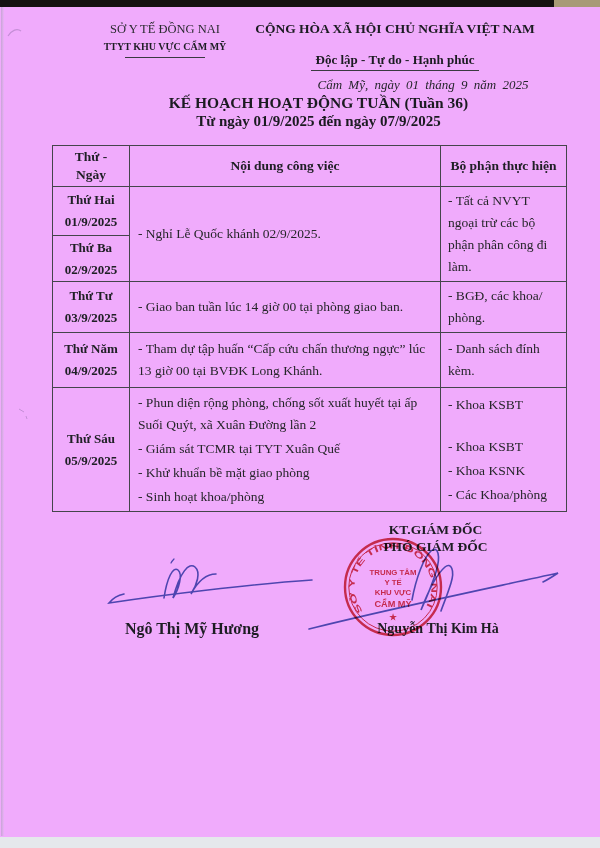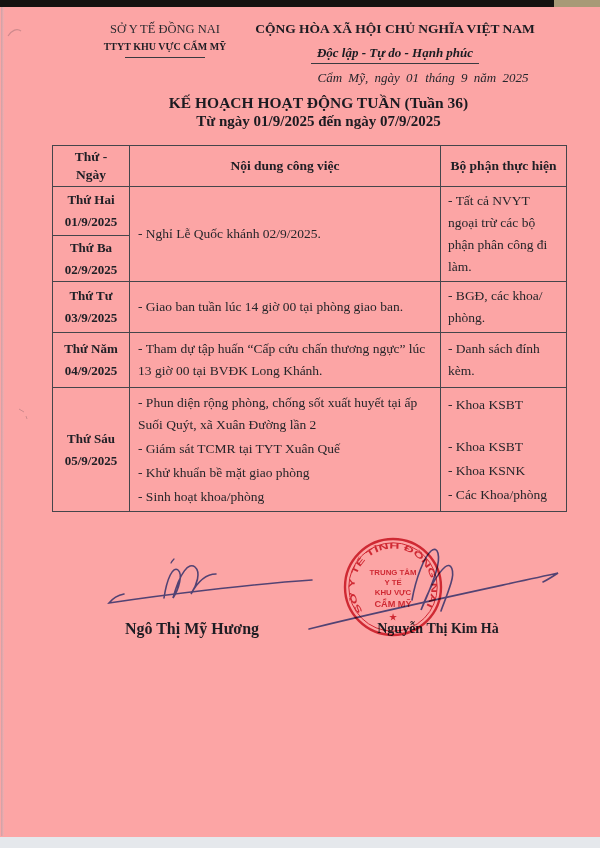--- a/index.html
+++ b/index.html
@@ -1,38 +1,38 @@
 <!DOCTYPE html>
 <html lang="vi"><head>
 <meta charset="utf-8">
 <style>
   html,body{margin:0;padding:0;}
   body{
     width:600px;height:848px;overflow:hidden;
     font-family:"Liberation Serif","DejaVu Serif",serif;
     background:#fbfbfc;color:#26262a;position:relative;
   }
-  .page{position:absolute;inset:0;background:#fca5a5;}
+  .page{position:absolute;inset:0;background:#f0abfc;}
 
   
   .edge-top{position:absolute;top:0;left:0;right:0;height:7px;background:#141210;}
   .edge-top-tan{position:absolute;top:0;right:0;width:46px;height:7px;background:#a89a77;}
   .edge-left{position:absolute;left:1px;top:7px;bottom:12px;width:3px;
              background:linear-gradient(to right,rgba(150,156,168,.45),rgba(210,214,222,.15));}
   .edge-bottom{position:absolute;left:0;right:0;bottom:0;height:11px;background:#e5e8ec;}
 
   
   .lh-left{position:absolute;left:55px;top:21px;width:220px;text-align:center;line-height:17px;}
   .lh-left .l1{font-size:12.5px;color:#2b2b30;}
   .lh-left .l2{font-size:10px;font-weight:bold;color:#1e1e24;}
   .rule{height:0;border-bottom:1.2px solid #3a3a40;margin:2px auto 0;}
   .rule-org{width:80px;}
   .lh-right{position:absolute;left:250px;top:20px;width:290px;text-align:center;line-height:17px;}
   .lh-right .l1{font-size:13.5px;font-weight:bold;color:#1c1c22;}
-  .lh-right .l2{font-size:13px;font-weight:bold;color:#1c1c22;margin-top:7px;font-style:italic;}
+  .lh-right .l2{font-size:13px;font-weight:bold;color:#1c1c22;margin-top:14px;}
   .rule-motto{width:168px;}
   .lh-right .date{font-style:italic;font-size:13px;margin-top:5px;position:relative;left:28px;word-spacing:3px;color:#26262c;}
 
   
   .title{position:absolute;left:17px;right:0;top:93px;text-align:center;padding-left:20px;line-height:19px;}
   .title .t1{font-size:15.5px;font-weight:bold;color:#1b1b21;}
   .title .t2{font-size:15px;font-weight:bold;color:#1b1b21;}
 
   
   table.plan{position:absolute;left:52px;top:145px;border-collapse:collapse;table-layout:fixed;width:514px;}
@@ -159,20 +159,24 @@
           <div class="cell-item">- Khoa KSBT</div>
           <div class="cell-item dept-gap">- Khoa KSBT</div>
           <div class="cell-item">- Khoa KSNK</div>
           <div class="cell-item">- Các Khoa/phòng</div>
         </td>
       </tr>
     </tbody>
   </table>
 
   <div class="name-left">Ngô Thị Mỹ Hương</div>
+  <div class="role-right">
+    <div>KT.GIÁM ĐỐC</div>
+    <div>PHÓ GIÁM ĐỐC</div>
+  </div>
   <div class="name-right">Nguyễn Thị Kim Hà</div>
 
   <svg class="stamp" viewBox="-51 -51 102 102">
     <g fill="none" stroke="#cf3040">
       <circle cx="0" cy="0" r="48" stroke-width="2.4"></circle>
       <circle cx="0" cy="0" r="44.2" stroke-width="1"></circle>
     </g>
     <defs>
       <path id="ringPath" d="M -30 24 A 38.4 38.4 0 1 1 30 24"></path>
     </defs>

